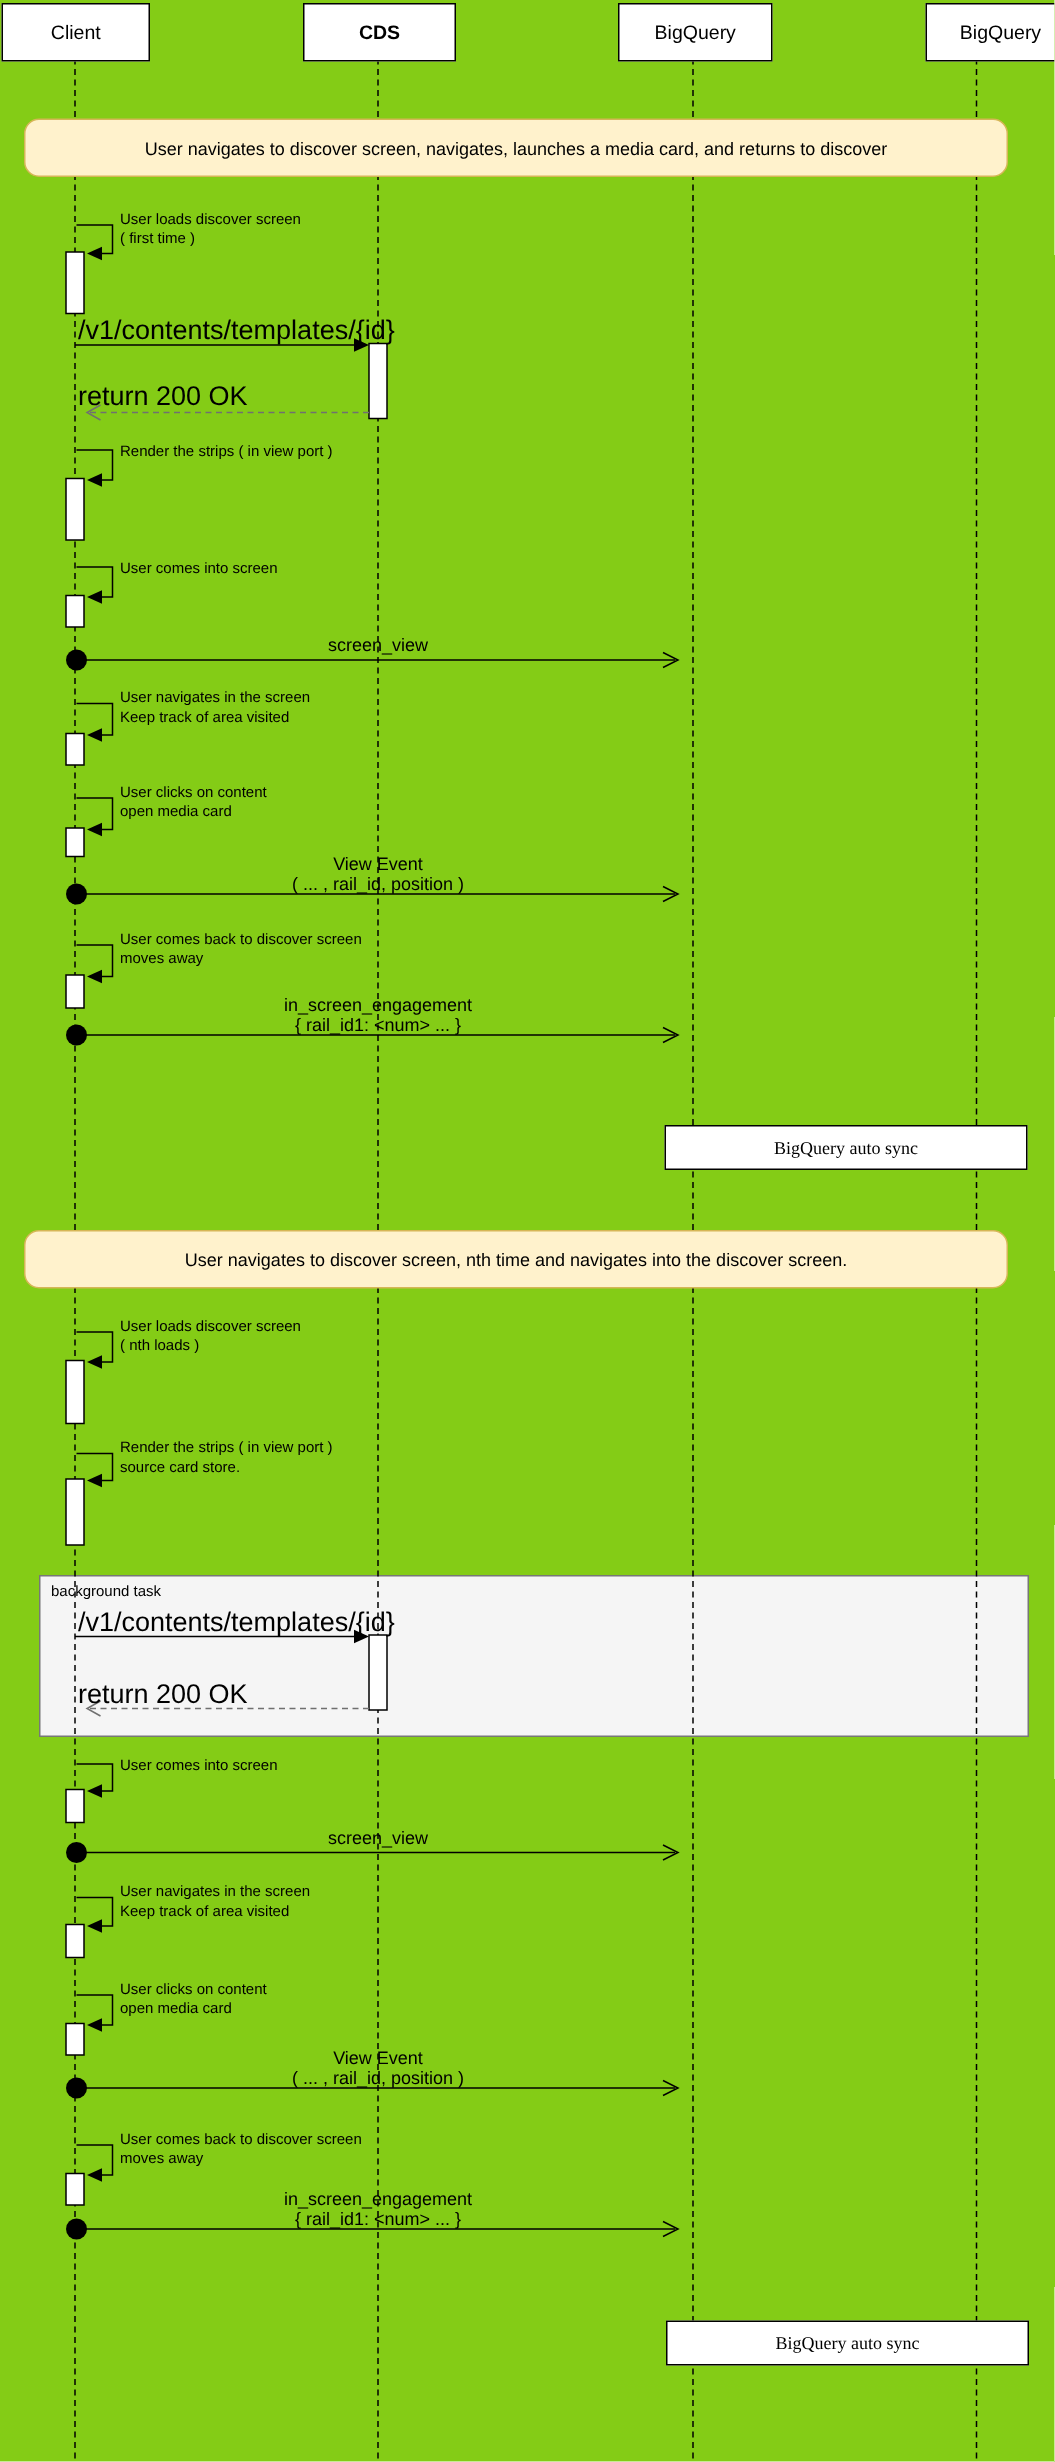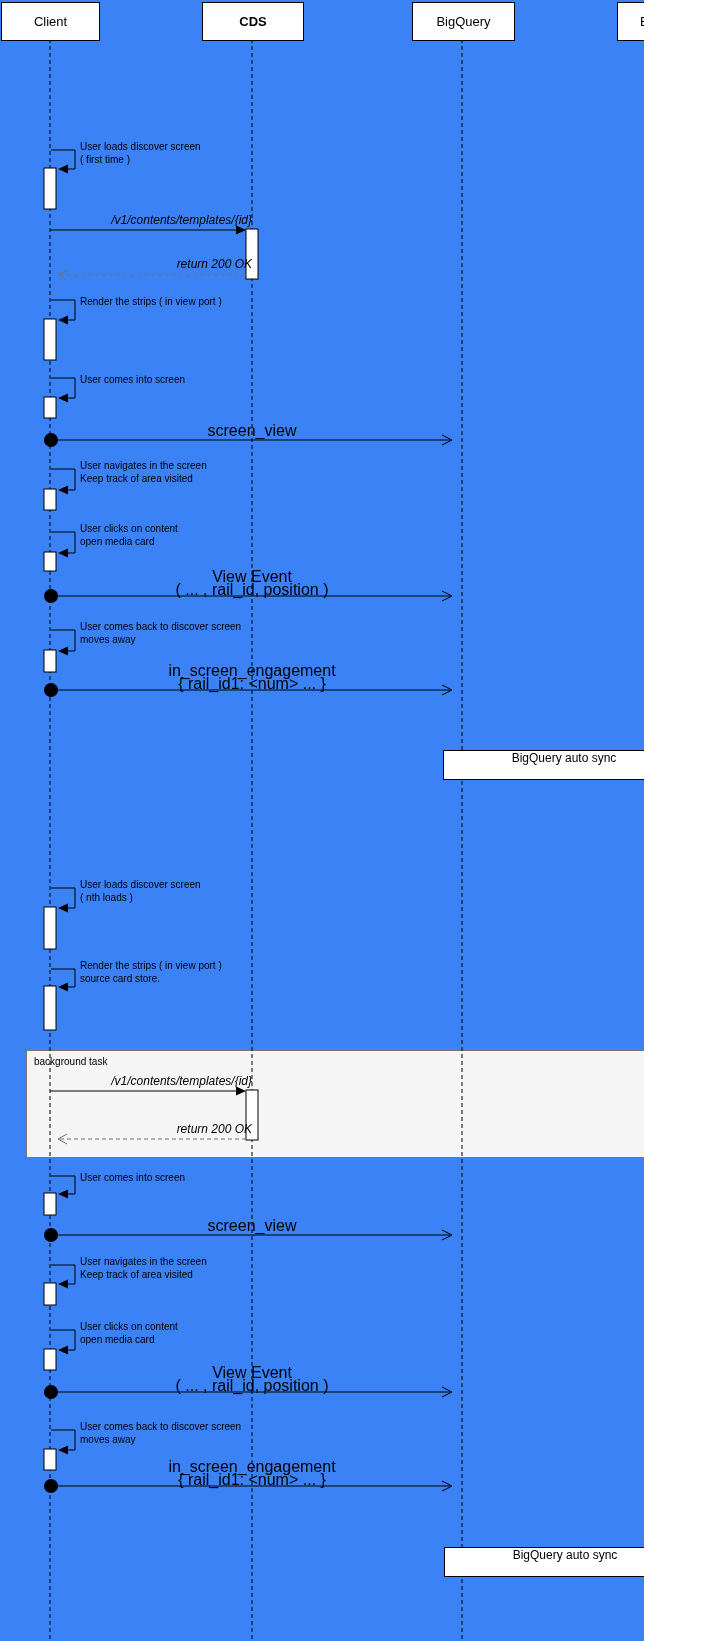--- a/index.html
+++ b/index.html
@@ -1,40 +1,40 @@
 <!DOCTYPE html>
 <html><head>
 <meta charset="utf-8">
 <style>
   html,body{margin:0;padding:0;background:#fff;}
-  .canvas{position:relative;width:644px;height:1641px;background:#3b82f6;
+  .canvas{position:relative;width:703px;height:1641px;background:#84cc16;
           font-family:"Liberation Sans",sans-serif;color:#000;overflow:hidden;}
   svg.wire{position:absolute;left:0;top:0;}
   .ln{stroke:#000;stroke-width:1;fill:none;}
   .lf{stroke:#000;stroke-width:1;stroke-dasharray:4,3;}
   .dash{stroke:#707070;stroke-width:1;stroke-dasharray:4,3;fill:none;}
   .tri{fill:#000;stroke:none;}
   .act{fill:#fff;stroke:#000;stroke-width:1;}
   .dot{fill:#000;}
   .openhead{stroke:#000;stroke-width:1;fill:none;}
   .openhead-g{stroke:#707070;stroke-width:1;fill:none;}
 
   .actor{position:absolute;border:1px solid #000;background:#fff;display:flex;
          align-items:center;justify-content:center;font-size:13px;}
   .banner{position:absolute;left:16px;width:654px;height:37px;background:#FFF2CC;
           border:1px solid #D6B656;border-radius:10px;display:flex;
           align-items:center;justify-content:center;font-size:12px;text-align:center;}
   .framebg{position:absolute;left:26px;top:1050px;width:660px;height:108px;
            background:#F5F5F5;border:1px solid #777;box-sizing:border-box;}
   .flabel{position:absolute;left:34px;top:1056px;font-size:10px;}
   .syncbox{position:absolute;width:240px;height:28px;border:1px solid #000;background:#fff;
-           display:flex;align-items:flex-start;justify-content:center;font-size:12px;}
+           display:flex;align-items:center;justify-content:center;font-size:12px;font-family:Liberation Serif, serif;}
   .slabel{position:absolute;left:80px;font-size:10px;line-height:13px;white-space:nowrap;}
-  .elabel{position:absolute;left:52px;width:400px;text-align:center;font-size:16px;line-height:13px;}
-  .clabel{position:absolute;left:52px;width:200px;text-align:right;font-size:12px;line-height:13px;font-style:italic;}
+  .elabel{position:absolute;left:52px;width:400px;text-align:center;font-size:12px;line-height:13px;}
+  .clabel{position:absolute;left:52px;width:200px;text-align:left;font-size:18px;line-height:13px;}
 </style>
 </head>
 <body>
 
 <div class="canvas">
 
   <div class="framebg"></div>
 
   <svg class="wire" width="703" height="1641" viewBox="0 0 703 1641">
 
@@ -163,20 +163,26 @@
   <div class="actor" style="left:202px;top:2px;width:100px;height:37px;font-weight:bold;">
       <span>CDS</span>
     </div>
   <div class="actor" style="left:412px;top:2px;width:101px;height:37px;">
       <span>BigQuery</span>
     </div>
   <div class="actor" style="left:602px;top:2px;width:98px;height:37px;margin-left:15px;">
       <span>BigQuery</span>
     </div>
 
+  <div class="banner" style="top:79px;">
+      <span>User navigates to discover screen, navigates, launches a media card, and returns to discover</span>
+    </div>
+  <div class="banner" style="top:820px;">
+      <span>User navigates to discover screen, nth time and navigates into the discover screen.</span>
+    </div>
 
   <div class="flabel">background task</div>
 
   <div class="slabel" style="top:140px;">
     <div>User loads discover screen</div>
       <div>( first time )</div>
   </div>
   <div class="slabel" style="top:295px;">
     <div>Render the strips ( in view port )</div>
   </div>

